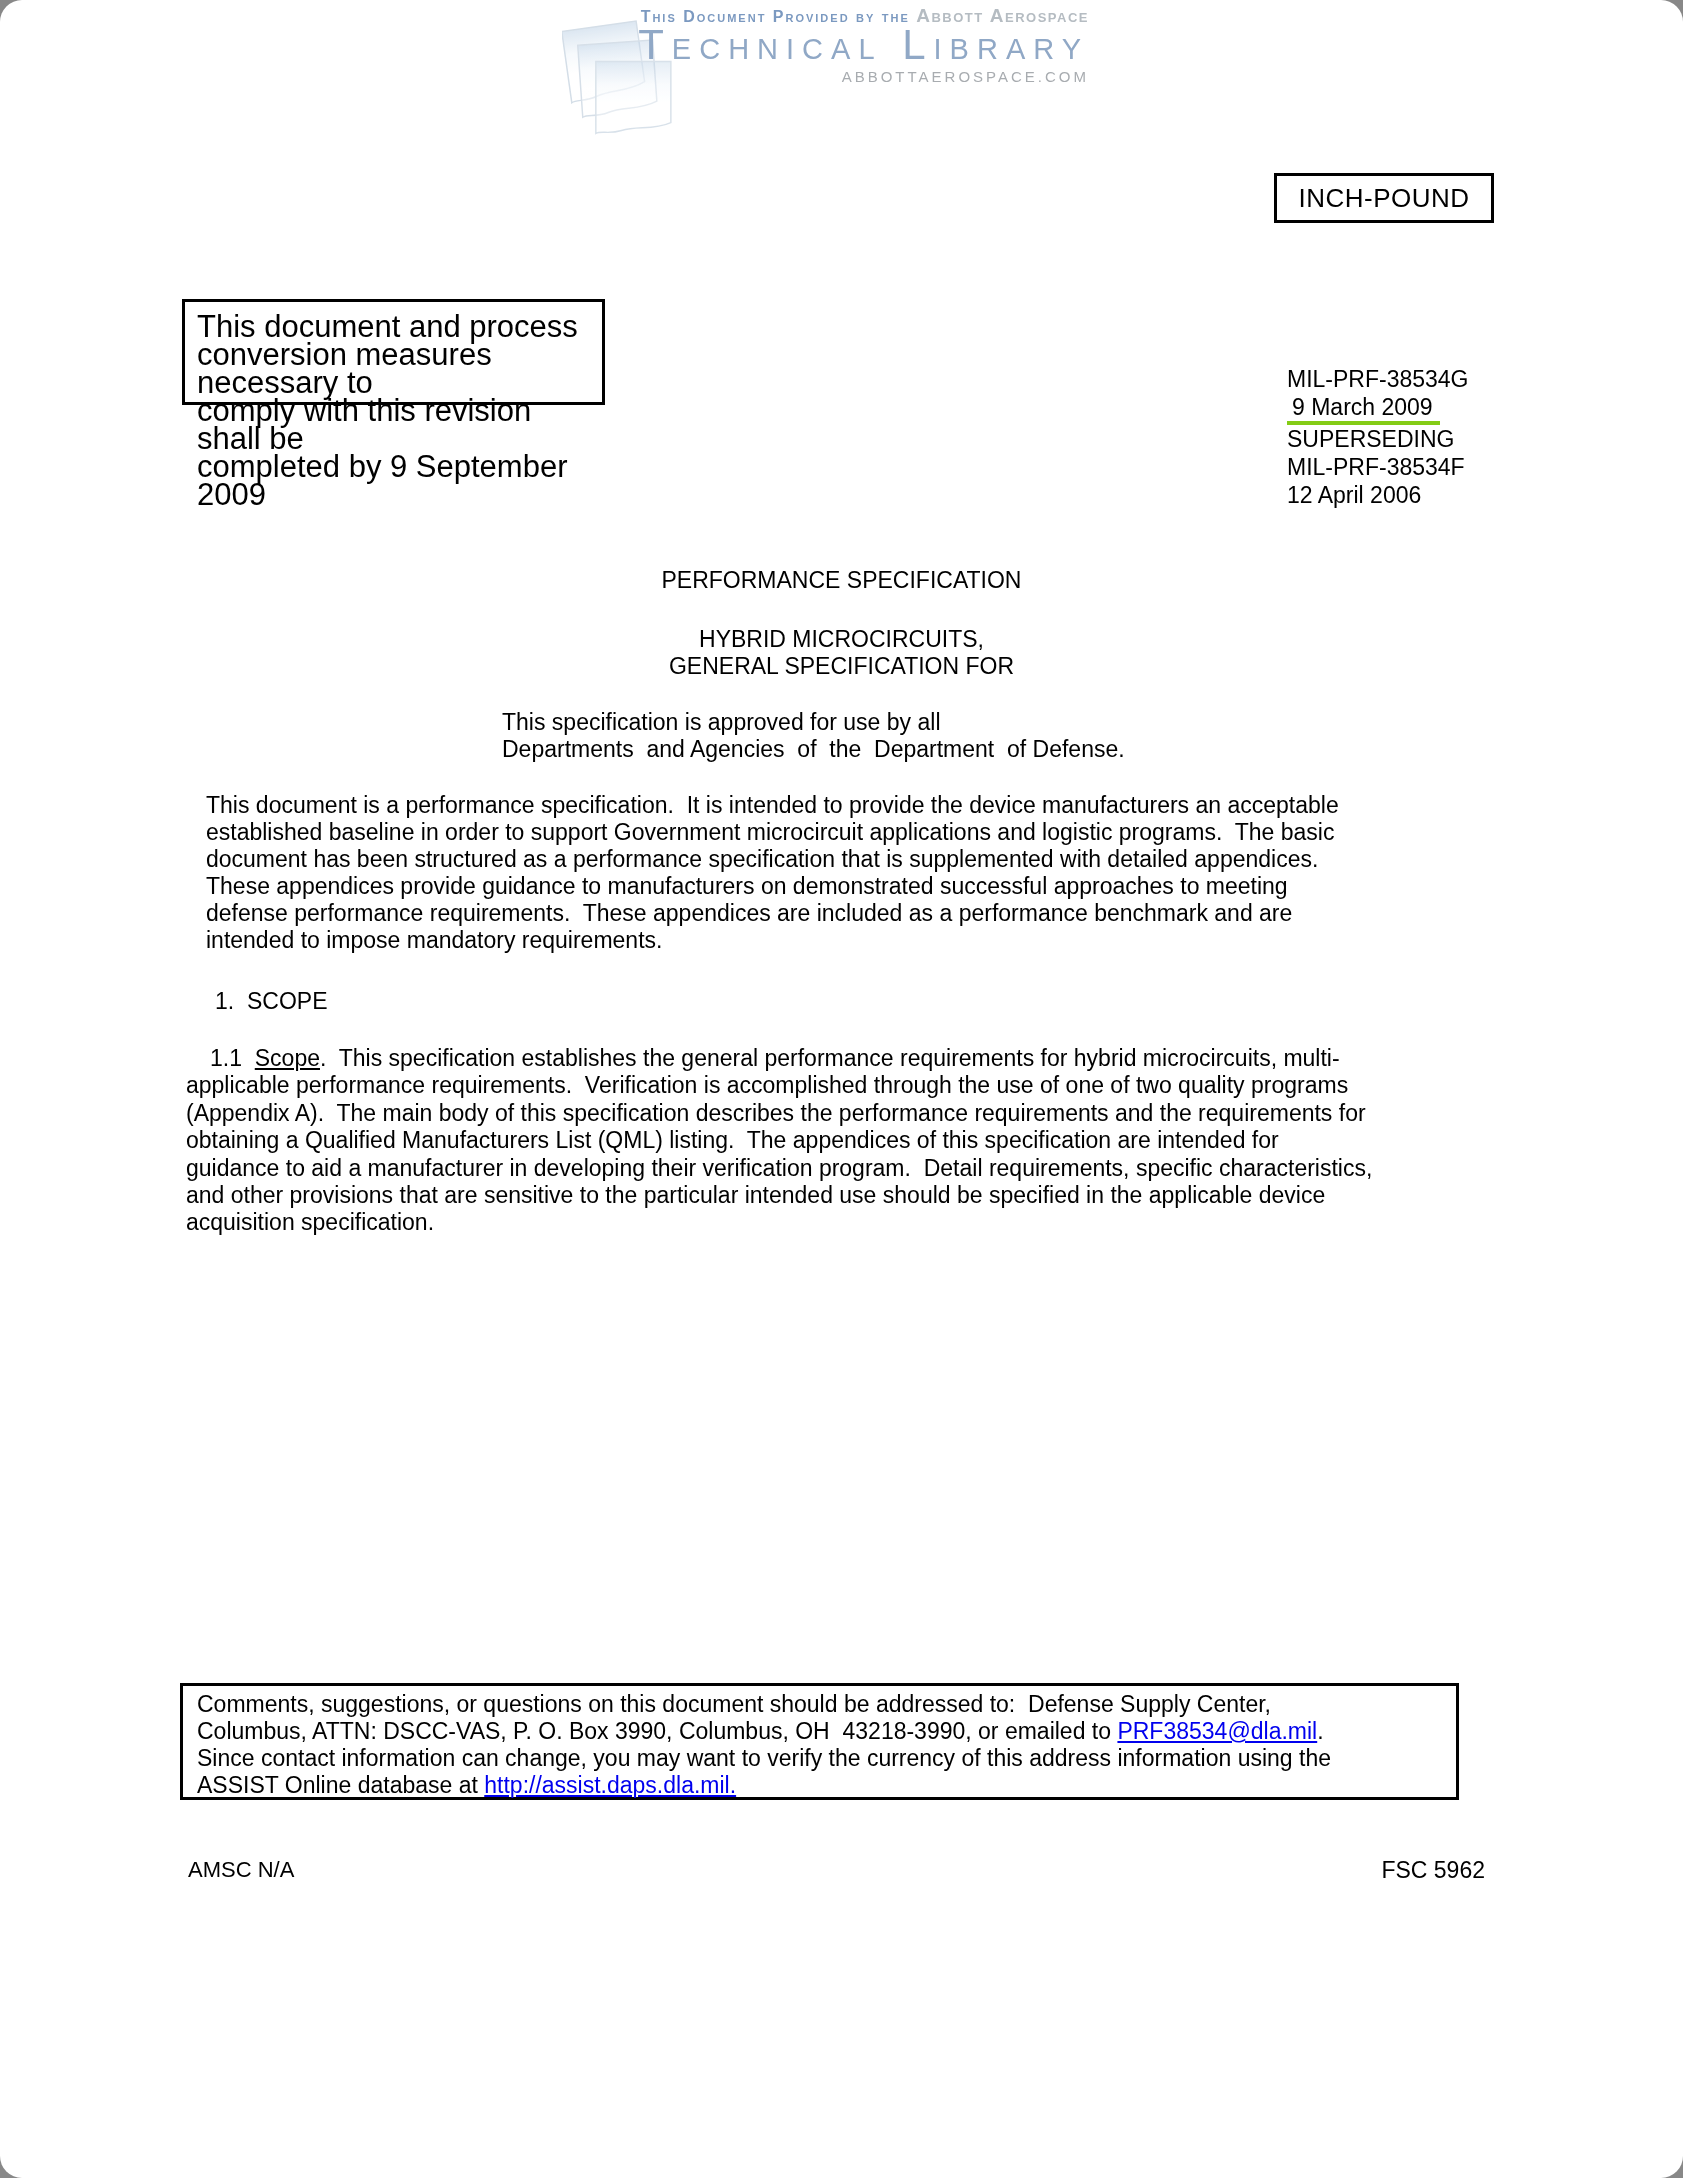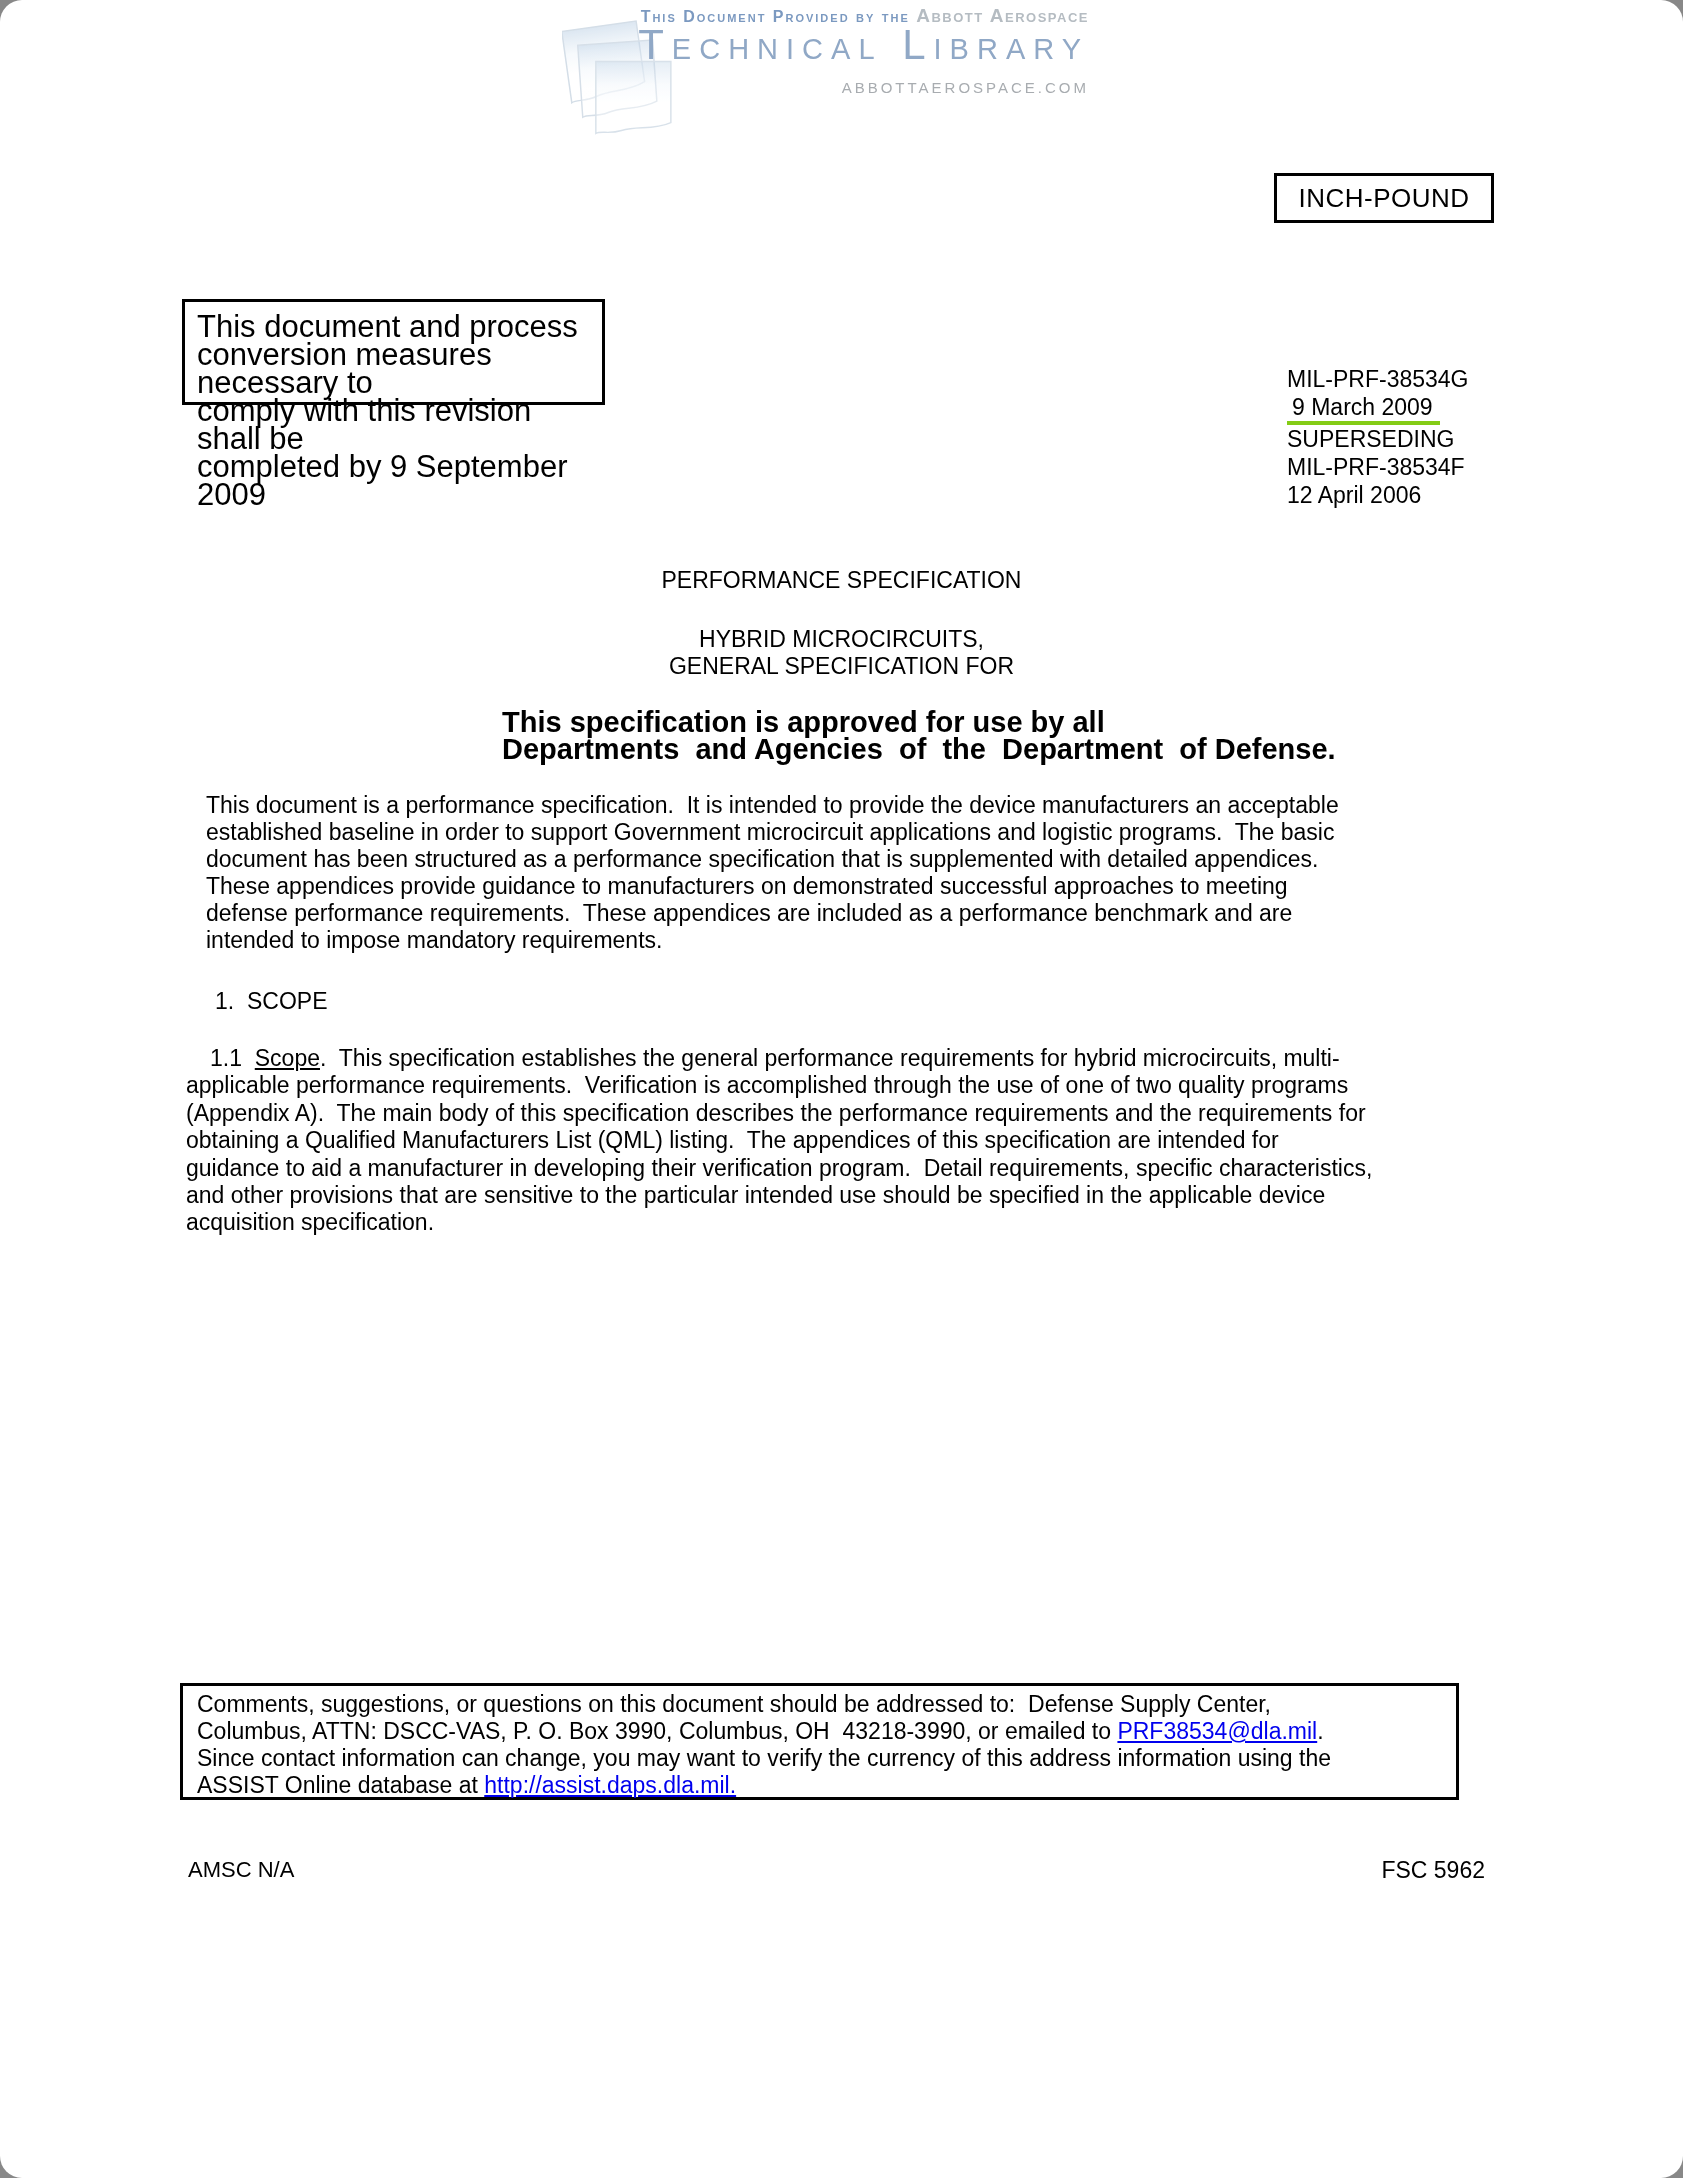--- a/index.html
+++ b/index.html
@@ -15,21 +15,21 @@
   }
   .pre{white-space:pre;}
   .abs{position:absolute;}
 
   
   .logo-text{position:absolute;top:6px;right:594px;text-align:right;line-height:1;}
   .logo-line1{font-size:16px;letter-spacing:2px;font-variant:small-caps;font-weight:bold;height:18px;}
   .logo-provided{color:#7b99c0;}
   .logo-brand{color:#b5bcc2;font-size:19px;letter-spacing:1.5px;}
   .logo-line2{font-size:42px;letter-spacing:8px;font-variant:small-caps;color:#90a8c6;height:42px;}
-  .logo-line3{font-size:15px;letter-spacing:3px;color:#a8acb0;margin-top:14px;}
+  .logo-line3{font-size:15px;letter-spacing:3px;color:#a8acb0;margin-top:3px;}
   .logo-icon{position:absolute;left:562px;top:16px;opacity:.75;}
 
   
   .units-badge{
     left:1274px;top:173px;width:220px;height:50px;
     border:3px solid #000;box-sizing:border-box;
     display:flex;align-items:center;justify-content:center;
     font-size:26px;letter-spacing:0.5px;
   }
   .notice-box{
@@ -37,21 +37,21 @@
     border:3px solid #000;box-sizing:border-box;
     padding:11px 8px 0 12px;
     font-size:31px;line-height:28px;
   }
   .doc-id{left:1287px;top:365px;font-size:23px;line-height:28px;}
   .doc-id .u{border-bottom:4px solid #84cc16;display:inline-block;padding:0 7px 1px 5px;line-height:25px;}
 
   
   .spec-type{left:0;top:567px;width:1683px;text-align:center;font-size:23px;}
   .subject{left:0;top:626px;width:1683px;text-align:center;font-size:23px;line-height:27px;}
-  .approval{left:502px;top:709px;font-size:29px;line-height:27px;font-weight:bold;}
+  .approval{left:502px;top:709px;font-size:23px;line-height:27px;}
 
   
   .body-text{font-size:23px;line-height:27px;}
   .intro{left:206px;top:792px;}
   .scope-heading{left:215px;top:988px;font-size:23px;}
   .scope-para{left:186px;top:1045px;line-height:27.4px;}
   .scope-para .first-line{padding-left:24px;}
   .uline{text-decoration:underline;}
 
   

